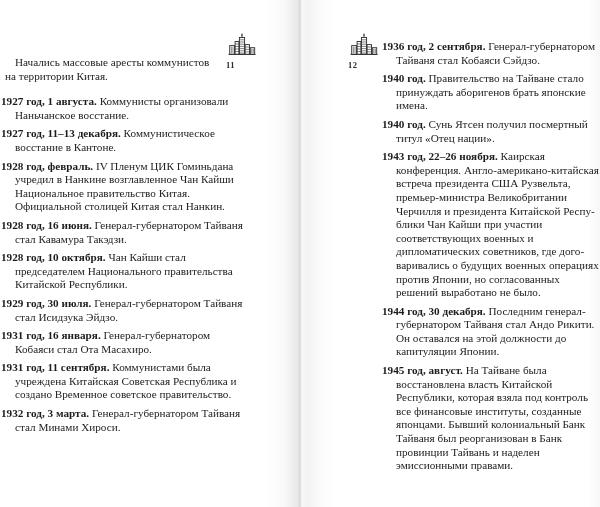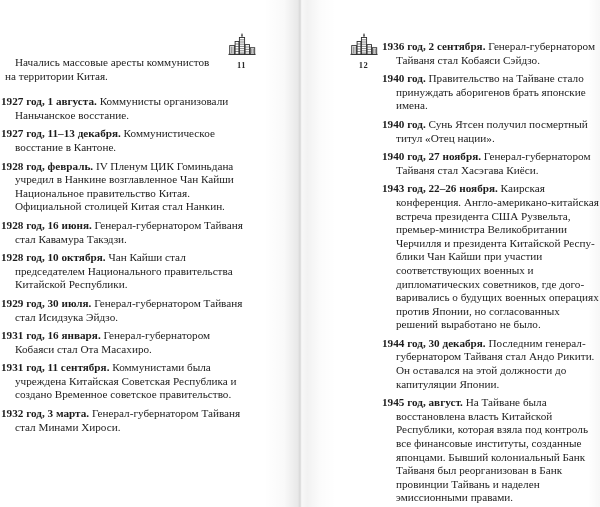--- a/index.html
+++ b/index.html
@@ -16,21 +16,21 @@
   .textblock{position:absolute;color:#232323;font-size:11.2px;line-height:13.6px;
     text-align:left;hyphens:manual;}
   .left .textblock{left:1px;top:56px;width:246px;}
   .right .textblock{left:82px;top:40px;width:219px;}
 
   p{margin:0 0 5px 0;}
   p.opening{margin-left:4px;text-indent:10px;width:212px;margin-bottom:12px;}
   p.entry{padding-left:14px;text-indent:-14px;}
   .date{font-weight:bold;color:#1c1c1c;}
 
-  .ornament{position:absolute;width:31px;text-align:center;top:33px;}
+  .ornament{position:absolute;width:31px;top:33px;}
   .left .ornament{left:226px;}
   .right .ornament{left:48px;}
   .ornament svg{display:block;margin:0 auto;}
   .pagenum{display:block;font-size:8.5px;line-height:9px;letter-spacing:0.5px;
     color:#2b2b2b;margin-top:2px;font-weight:bold;}
 
   .gutter{position:absolute;left:264px;top:0;width:72px;height:507px;pointer-events:none;
     background:linear-gradient(90deg,
       rgba(0,0,0,0) 0%,
       rgba(0,0,0,0.025) 28%,
@@ -126,21 +126,20 @@
         <line x1="26.3" y1="15.7" x2="26.3" y2="20.3" stroke-width="0.6"></line>
         <line x1="1.4" y1="21.4" x2="28.6" y2="21.4"></line>
       </svg>
       <span class="pagenum">12</span>
     </div>
     <div class="textblock">
       <div>
           <p class="entry"><b class="date">1936 год, 2 сентября.</b><span> Генерал-губернатором Тайваня стал Кобаяси Сэйдзо.</span></p>
           <p class="entry"><b class="date">1940 год.</b><span> Правительство на Тайване стало принуждать аборигенов брать японские имена.</span></p>
           <p class="entry"><b class="date">1940 год.</b><span> Сунь Ятсен получил посмертный титул «Отец нации».</span></p>
-          <p class="entry"><b class="date">1940 год, 27 ноября.</b><span> Генерал-губернатором Тайваня стал Хасэгава Киёси.</span></p>
           <p class="entry"><b class="date">1943 год, 22–26 ноября.</b><span> Каирская конференция. Англо-американо-китайская встреча президента США Рузвельта, премьер-министра Великобри­тании Черчилля и президента Китайской Респу­блики Чан Кайши при участии соответствующих военных и дипломатических советников, где дого­варивались о будущих военных операциях против Японии, но согласованных решений выработано не было.</span></p>
           <p class="entry"><b class="date">1944 год, 30 декабря.</b><span> Последним генерал-губернатором Тайваня стал Андо Рикити. Он оставался на этой должности до капитуляции Японии.</span></p>
           <p class="entry"><b class="date">1945 год, август.</b><span> На Тайване была восстановлена власть Китайской Республики, которая взяла под контроль все финансовые институты, созданные японцами. Бывший колониальный Банк Тайваня был реор­ганизован в Банк провинции Тайвань и наделен эмиссионными правами.</span></p>
         </div>
     </div>
   </div>
 
   <div class="gutter"></div>
   <div class="right-edge-shade"></div>
 </div>

